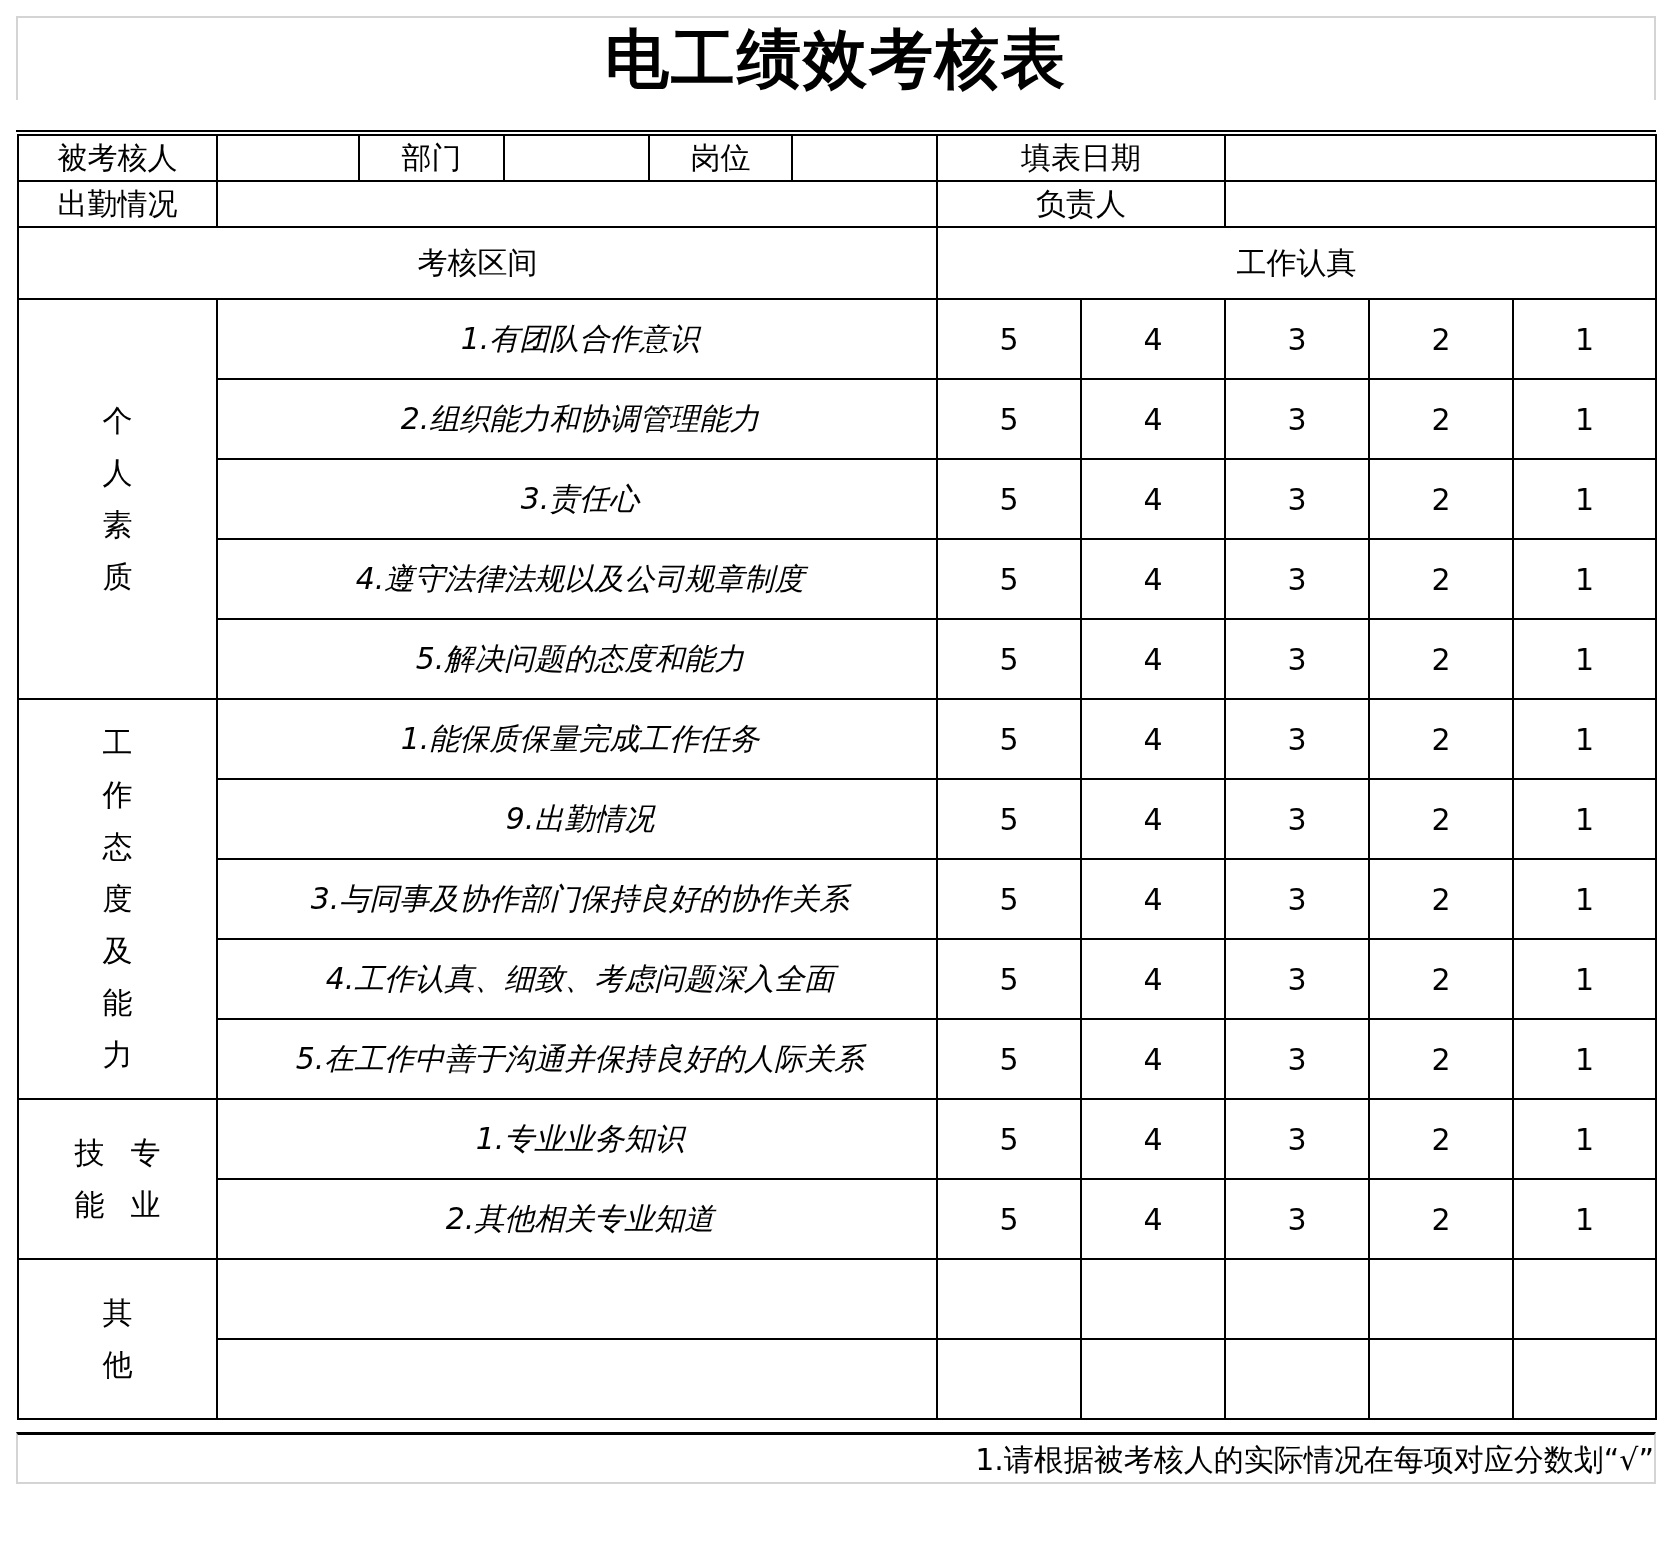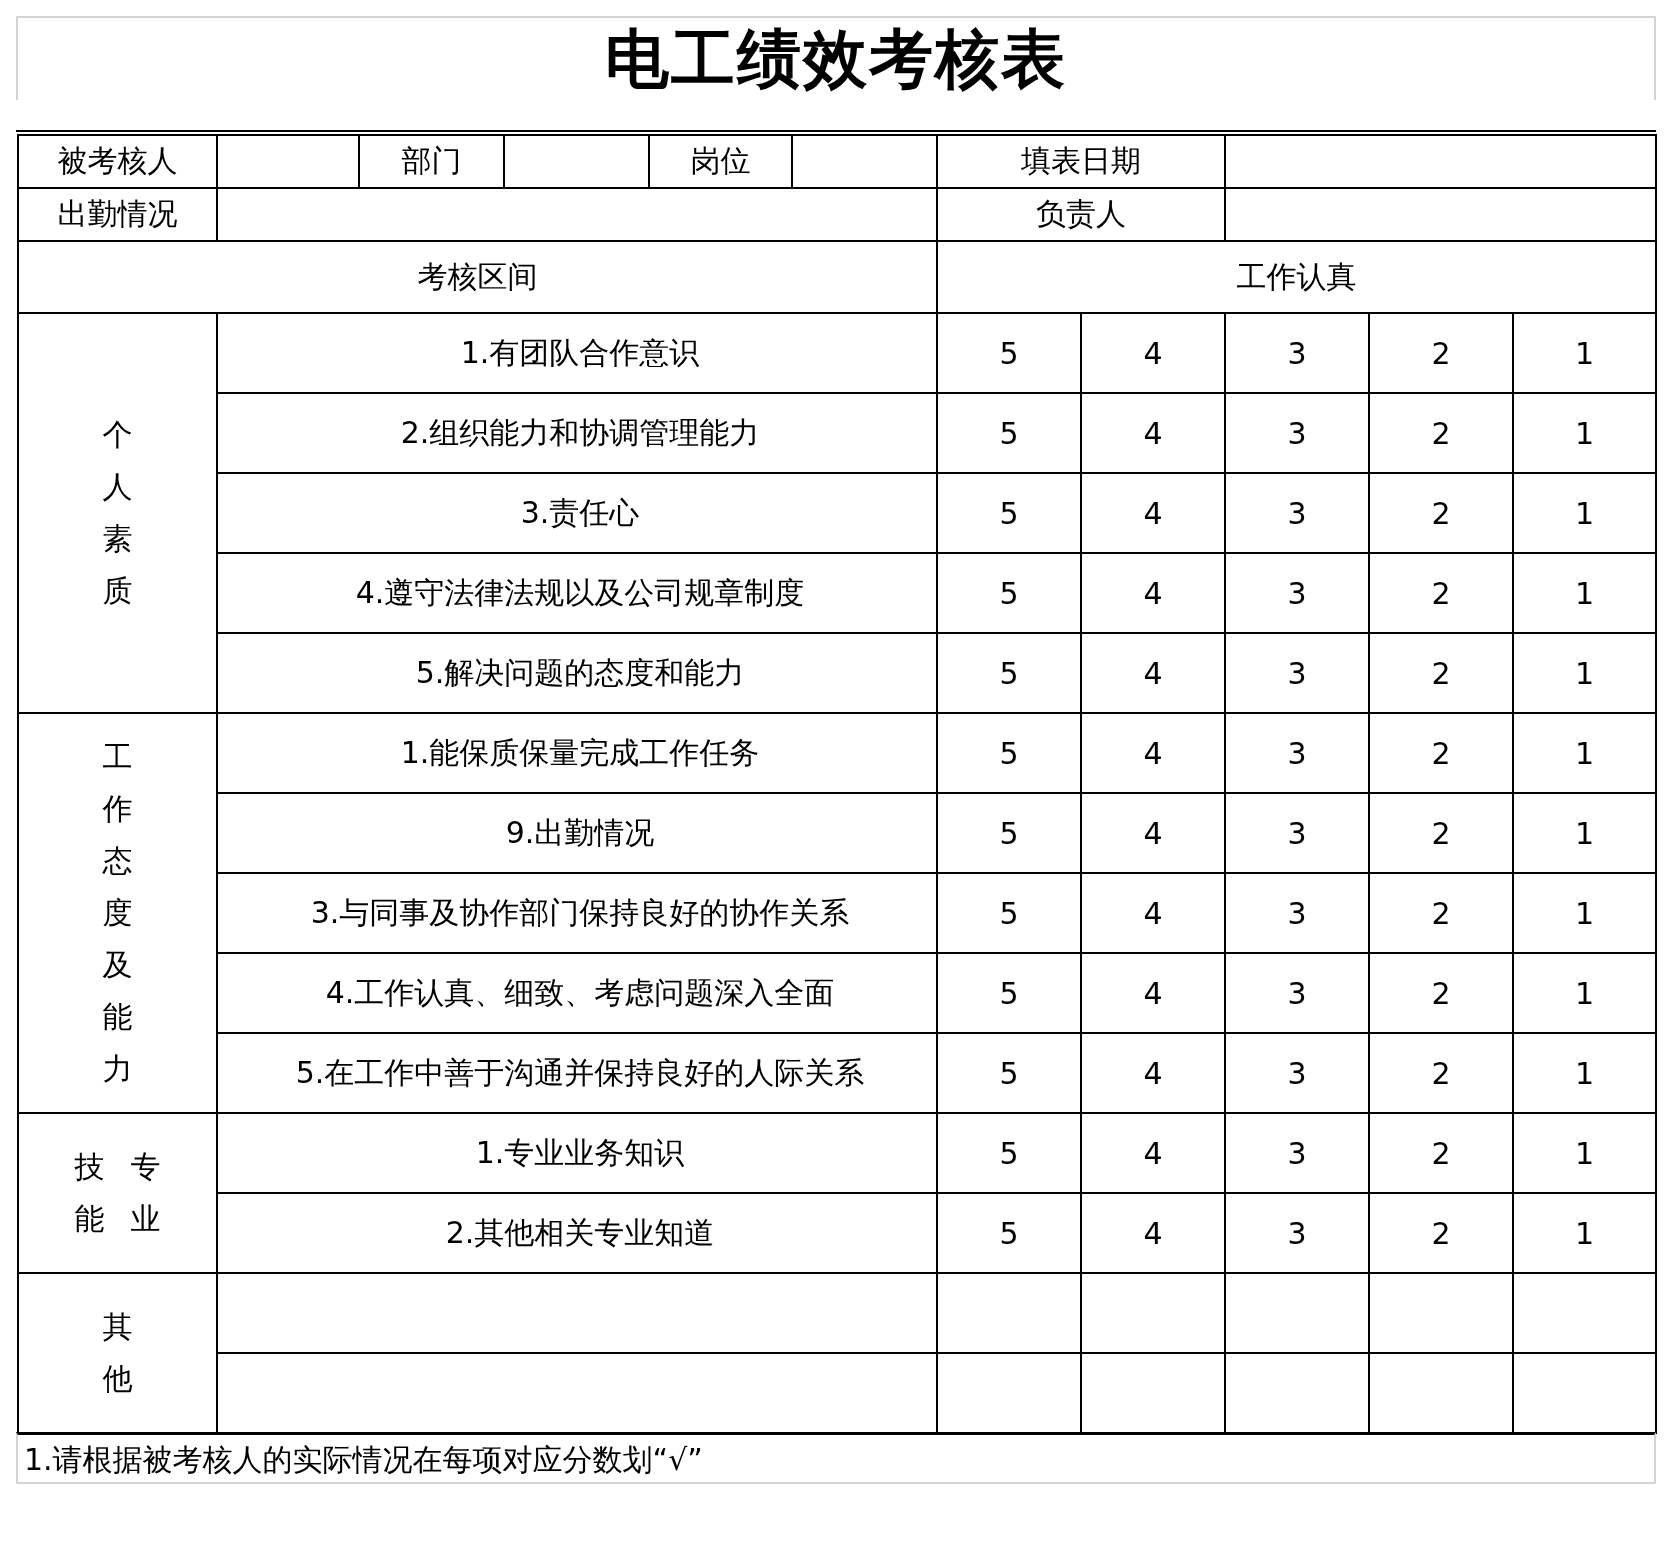--- a/index.html
+++ b/index.html
@@ -7,31 +7,31 @@
          font-family: "DejaVu Sans", "Liberation Sans", sans-serif; color: #000; }
   .title-box { position: absolute; left: 16px; top: 16px; width: 1640px; height: 84px;
                border: 2px solid #d4d4d4; border-bottom: none; box-sizing: border-box;
                display: flex; align-items: center; justify-content: center; }
   .title { font-size: 64px; font-weight: bold; letter-spacing: 2px; }
   .dbl-line { position: absolute; left: 16px; top: 130px; width: 1640px; height: 2px; background: #000; }
   table.sheet { position: absolute; left: 17px; top: 134px; border-collapse: collapse;
                 table-layout: fixed; width: 1638px; }
   table.sheet td { border: 2px solid #000; padding: 0; font-size: 30px; text-align: center;
                    vertical-align: middle; overflow: hidden; }
-  tr.r-info { height: 53px; }
+  tr.r-info { height: 46px; }
   tr.r-head { height: 72px; }
   tr.r-item { height: 80px; }
-  td.item-text { text-align: left; padding-left: 6px !important; }
+  td.item-text { text-align: left; padding-left: 6px !important; font-style: italic; }
   td.score { font-size: 28px; }
   .vcat { display: flex; flex-direction: column; align-items: center; line-height: 52px; }
   .vcat2 { display: flex; flex-direction: row-reverse; justify-content: center; gap: 26px; }
   .vcat2 .col { display: flex; flex-direction: column; line-height: 52px; }
   .notes { position: absolute; left: 16px; top: 1432px; width: 1640px; }
   .note-row { height: 52px; border: 2px solid #d4d4d4; border-top: none; box-sizing: border-box;
-              font-size: 30px; line-height: 50px; padding-left: 6px; position: relative; }
+              font-size: 30px; line-height: 50px; padding-left: 6px; position: relative; text-align: right; }
   .note-row.first { border-top: 3px solid #000; }
   .green-mark { position: absolute; left: 0; top: 0; width: 0; height: 0;
                 border-top: 7px solid #1a8a1a; border-right: 7px solid transparent; }
   .blank-line { display: inline-block; width: 76px; border-bottom: 2px solid #000; height: 30px; vertical-align: baseline; }
 </style>
 </head>
 <body>
 
 <div class="title-box">
   <div class="title">电工绩效考核表</div>

